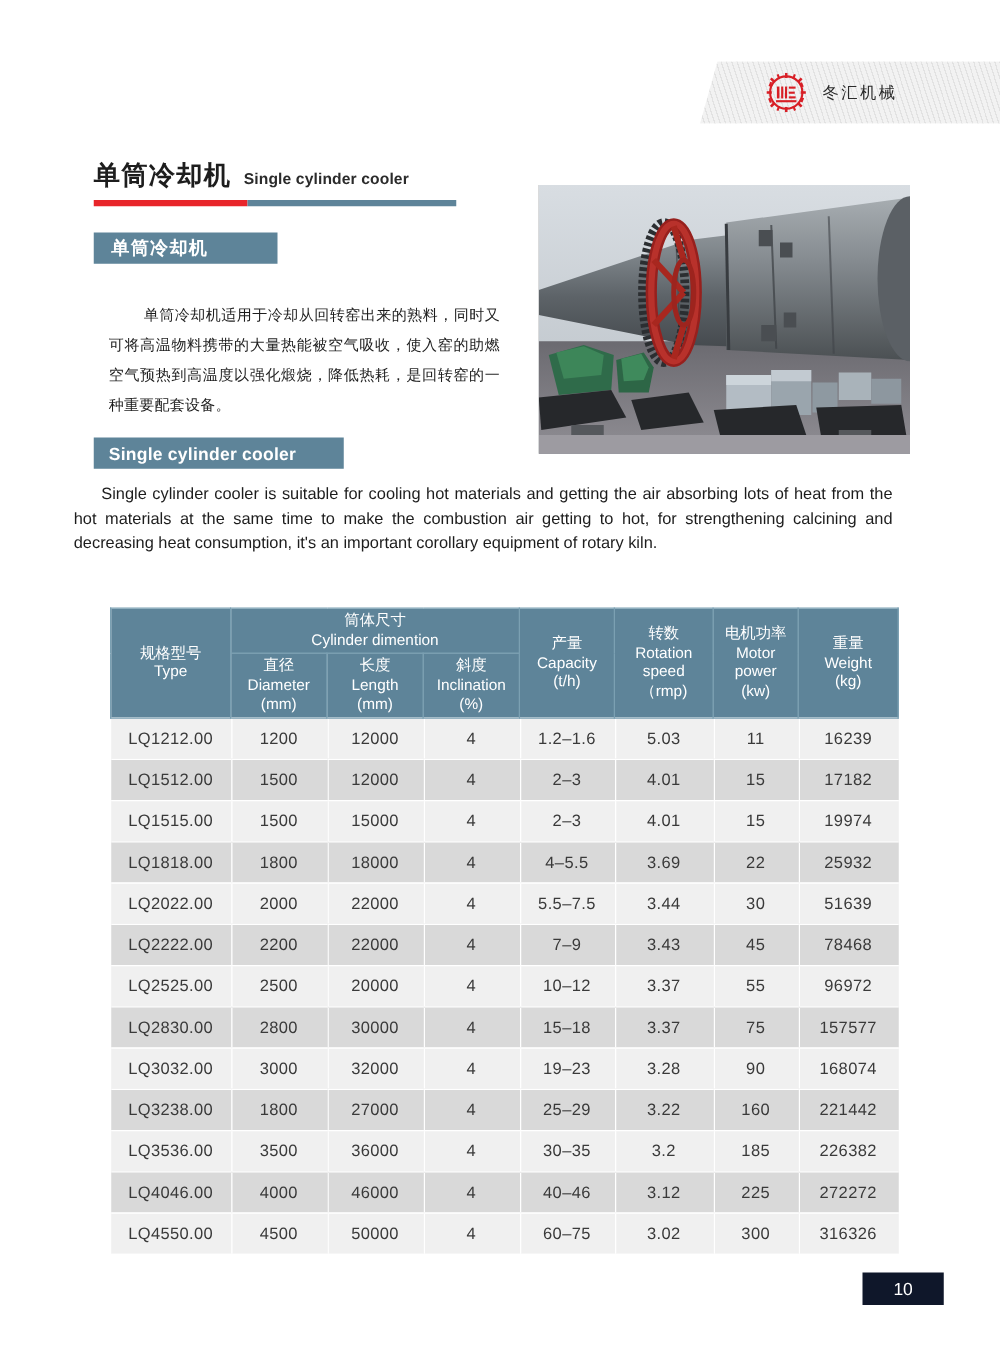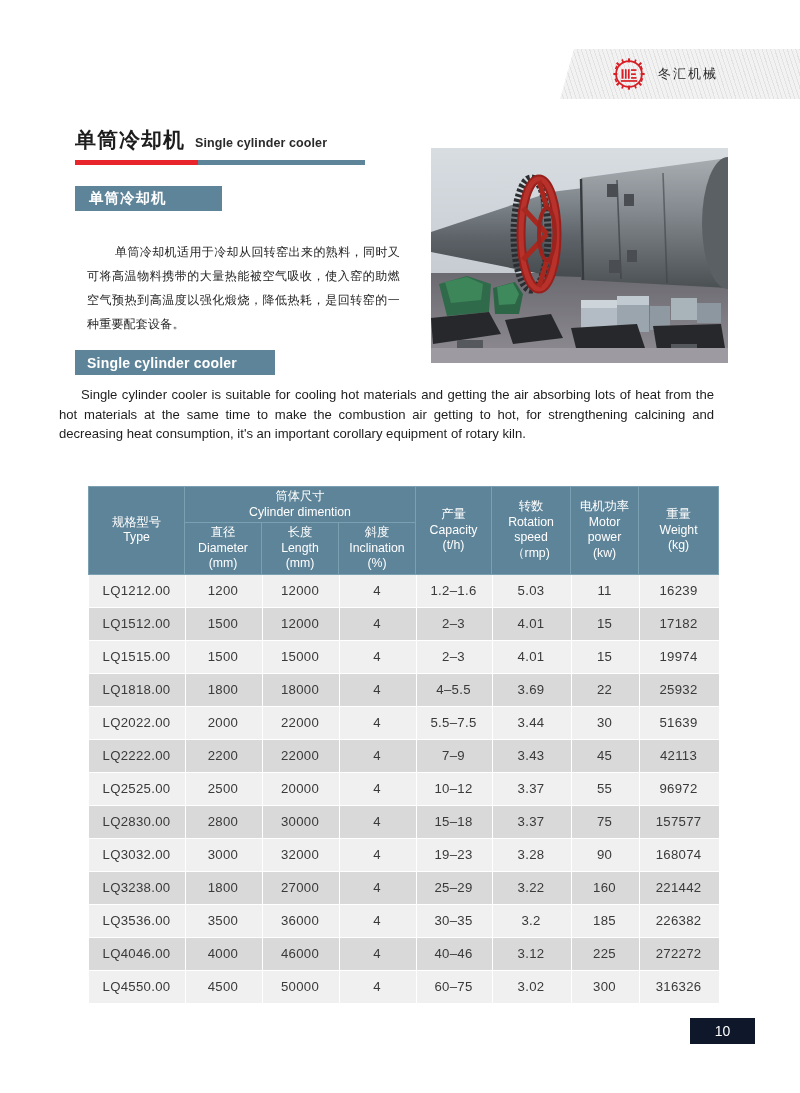--- a/index.html
+++ b/index.html
@@ -467,21 +467,21 @@
         <td class="c-sep">51639</td>
       </tr>
       <tr>
         <td>LQ2222.00</td>
         <td class="c-sep">2200</td>
         <td class="c-sep">22000</td>
         <td class="c-sep">4</td>
         <td class="c-sep">7–9</td>
         <td class="c-sep">3.43</td>
         <td class="c-sep">45</td>
-        <td class="c-sep">42113</td>
+        <td class="c-sep">78468</td>
       </tr>
       <tr>
         <td>LQ2525.00</td>
         <td class="c-sep">2500</td>
         <td class="c-sep">20000</td>
         <td class="c-sep">4</td>
         <td class="c-sep">10–12</td>
         <td class="c-sep">3.37</td>
         <td class="c-sep">55</td>
         <td class="c-sep">96972</td>

